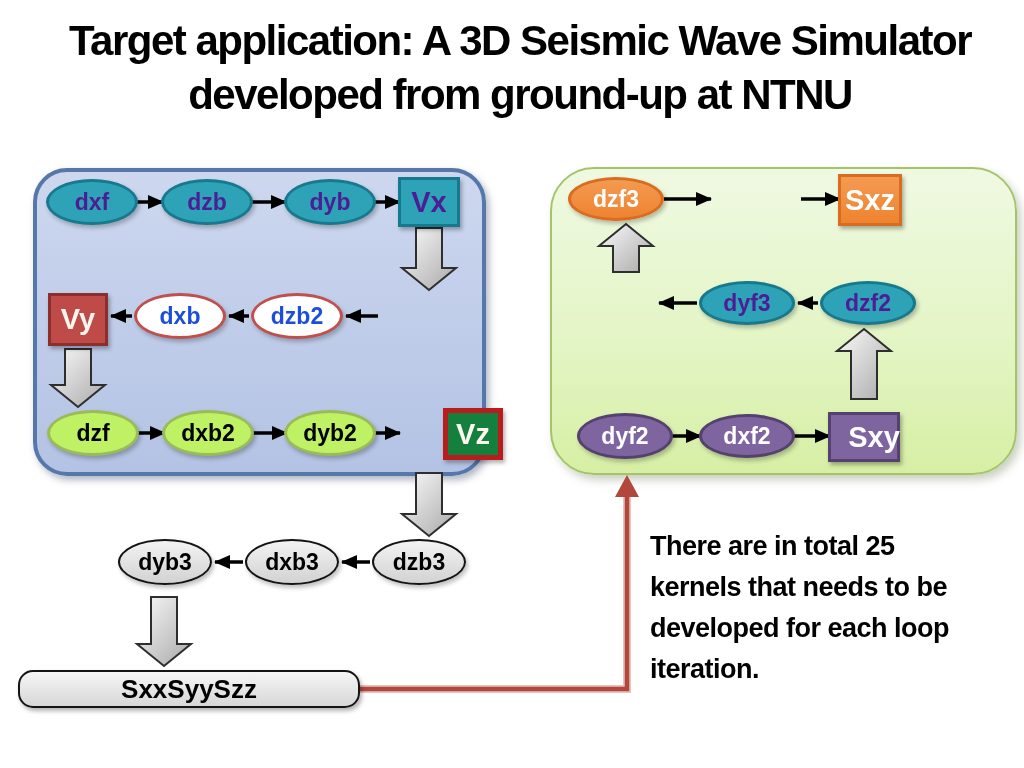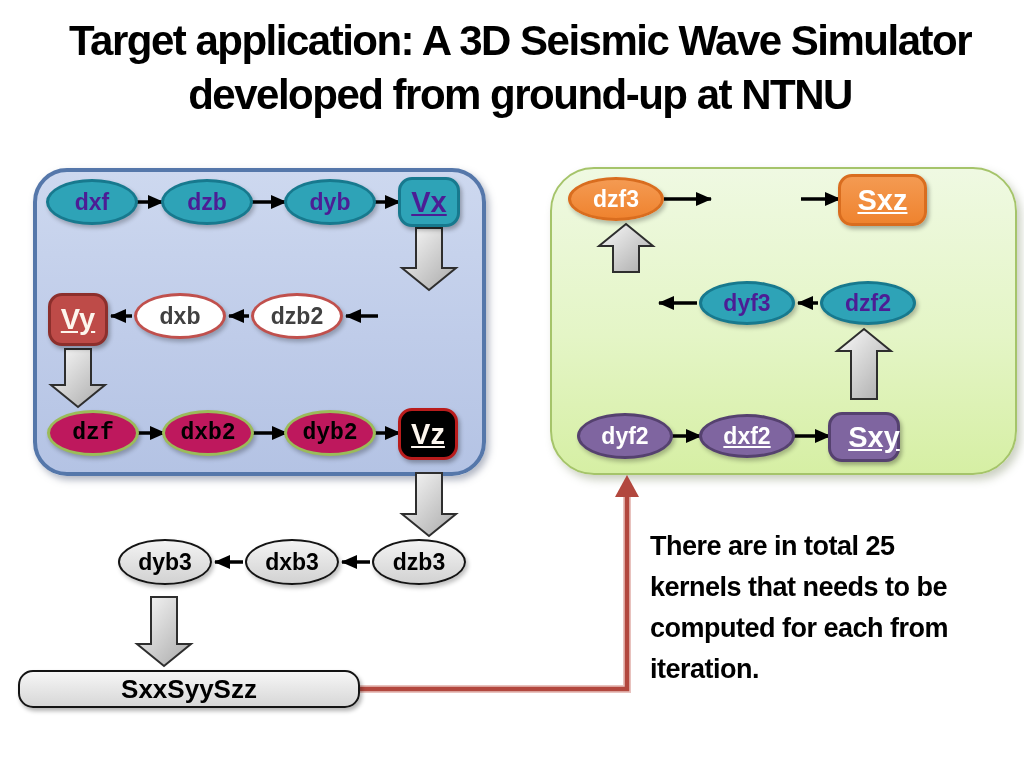--- a/index.html
+++ b/index.html
@@ -27,26 +27,26 @@
     box-shadow:4px 5px 8px rgba(140,150,120,.45);
   }
   
   #connectors{position:absolute;left:0;top:0;z-index:2;}
   
   .node{
     position:absolute;z-index:3;display:flex;align-items:center;justify-content:center;
     box-sizing:border-box;text-align:center;
   }
   .ellipse{border-radius:50%;font-size:23px;box-shadow:2px 3px 4px rgba(0,0,0,.25);}
-  .chip{border-radius:14px;font-size:29px;box-shadow:2px 3px 4px rgba(0,0,0,.3);text-decoration:underline;}
+  .chip{border-radius:0;font-size:29px;box-shadow:2px 3px 4px rgba(0,0,0,.3);}
   .teal{background:#2ea3b7;border:3px solid #17798e;color:#4c1d95;}
   .red{background:#be4b48;border:3px solid #8c2f2c;color:#fdf6ee;}
-  .green{background:#000000;border:3px solid #b91c1c;color:#fdf6ee;}
-  .white-red{background:#ffffff;border:3px solid #c0504d;color:#404040;}
-  .white-green{background:#be185d;border:3px solid #9bbb59;color:#000;font-family:Liberation Mono, monospace;}
+  .green{background:#15803d;border:5px solid #b91c1c;color:#fdf6ee;margin-left:45px;}
+  .white-red{background:#ffffff;border:3px solid #c0504d;color:#1d4ed8;}
+  .white-green{background:#bef264;border:3px solid #9bbb59;color:#000;}
   .orange{background:linear-gradient(180deg,#f49a52 0%,#ef832f 100%);border:3px solid #d96d1f;color:#fff;}
   .purple{background:#7f65a0;border:3px solid #55416f;color:#fff;}
   .gray{background:linear-gradient(180deg,#f3f3f3 0%,#d2d2d2 100%);border:2px solid #141414;color:#000;}
   #bar{
     position:absolute;z-index:3;left:18px;top:670px;width:342px;height:38px;
     border:2px solid #141414;border-radius:15px;box-sizing:border-box;
     background:linear-gradient(180deg,#f6f6f6 0%,#d7d7d7 100%);
     display:flex;align-items:center;justify-content:center;font-size:26px;
     box-shadow:2px 3px 4px rgba(0,0,0,.3);
   }
@@ -122,35 +122,35 @@
   <div class="node chip red" style="left:48px;top:293px;width:60px;height:53px;">Vy</div>
   <div class="node ellipse white-red" style="left:134px;top:293px;width:92px;height:46px;">dxb</div>
   <div class="node ellipse white-red" style="left:251px;top:293px;width:92px;height:46px;">dzb2</div>
 
   <div class="node ellipse white-green" style="left:47px;top:410px;width:92px;height:46px;">dzf</div>
   <div class="node ellipse white-green" style="left:162px;top:410px;width:92px;height:46px;">dxb2</div>
   <div class="node ellipse white-green" style="left:284px;top:410px;width:92px;height:46px;">dyb2</div>
   <div class="node chip green" style="left:398px;top:408px;width:60px;height:52px;">Vz</div>
 
   <div class="node ellipse orange" style="left:568px;top:177px;width:96px;height:44px;">dzf3</div>
-  <div class="node chip orange" style="left:838px;top:174px;width:89px;height:52px;">Sxz</div>
+  <div class="node chip orange" style="left:838px;top:174px;width:64px;height:52px;">Sxz</div>
 
   <div class="node ellipse teal" style="left:699px;top:281px;width:96px;height:44px;">dyf3</div>
   <div class="node ellipse teal" style="left:820px;top:281px;width:96px;height:44px;">dzf2</div>
 
   <div class="node ellipse purple" style="left:577px;top:413px;width:96px;height:46px;">dyf2</div>
-  <div class="node ellipse purple" style="left:699px;top:414px;width:96px;height:44px;text-decoration:underline;">dxf2</div>
+  <div class="node ellipse purple" style="left:699px;top:414px;width:96px;height:44px;">dxf2</div>
   <div class="node chip purple" style="left:828px;top:412px;width:72px;height:50px;padding-left:20px;">Sxy</div>
 
   <div class="node ellipse gray" style="left:118px;top:539px;width:94px;height:46px;">dyb3</div>
   <div class="node ellipse gray" style="left:245px;top:539px;width:94px;height:46px;">dxb3</div>
   <div class="node ellipse gray" style="left:372px;top:539px;width:94px;height:46px;">dzb3</div>
 
   <div id="bar">SxxSyySzz</div>
 
   <div id="note">
     <div>There are in total 25</div>
     <div>kernels that needs to be</div>
-    <div>computed for each from</div>
+    <div>developed for each loop</div>
     <div>iteration.</div>
   </div>
 
 </div>
 
 </body></html>

